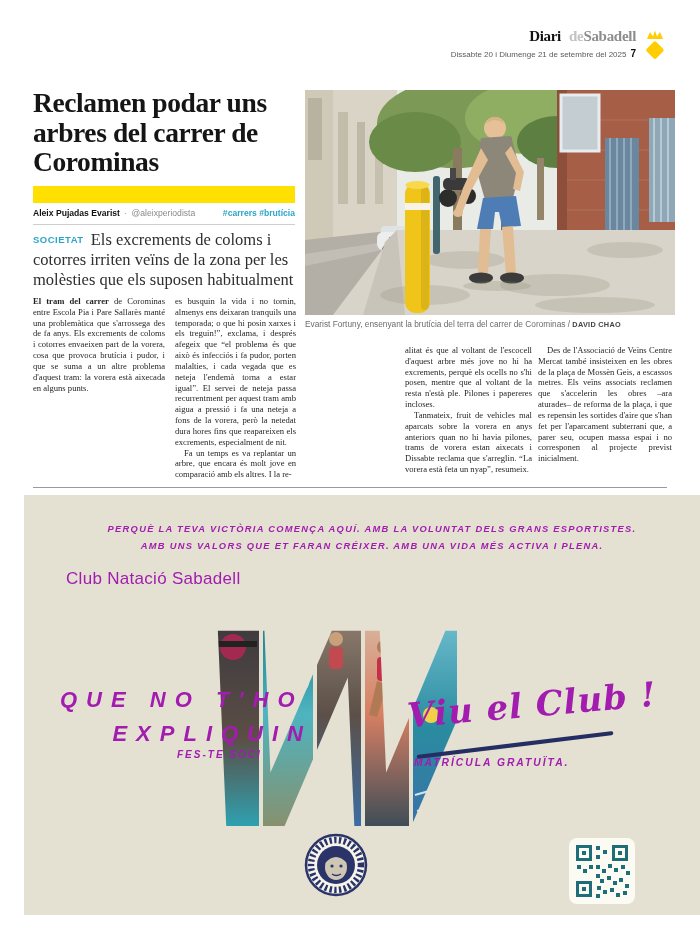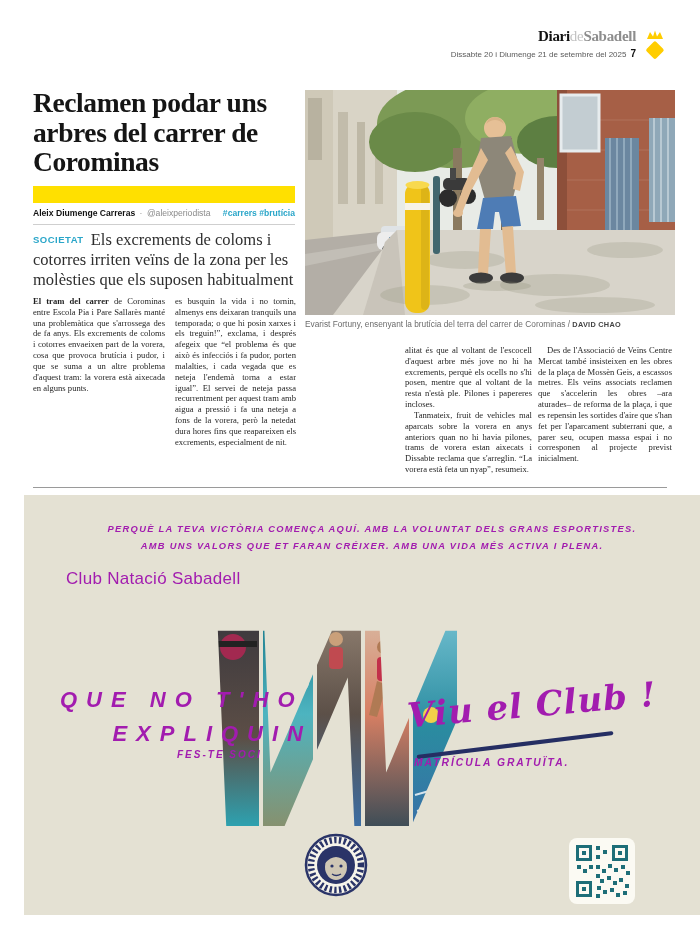--- a/index.html
+++ b/index.html
@@ -8,21 +8,21 @@
     position:relative; width:700px; height:945px; margin:0 auto;
     background:#ffffff; overflow:hidden;
     font-family:"Liberation Serif", serif; color:#1a1a1a;
   }
   .sans { font-family:"Liberation Sans", sans-serif; }
 
   
   #header { position:absolute; top:28px; right:64px; text-align:right; }
   .masthead { font-family:"Liberation Serif", serif; font-size:15px; font-weight:bold; letter-spacing:-0.3px; }
   .masthead .m-bold { color:#111; }
-  .masthead .m-mid  { color:#c3c3c3; font-weight:normal; }
+  .masthead .m-mid  { color:#c3c3c3; font-weight:bold;padding-left:8px; }
   .masthead .m-rest { color:#8d8d8d; }
   .dateline { font-family:Liberation Sans, sans-serif; font-size:8px; color:#5a5a5a; margin-top:3px; }
   .dateline .pageno { font-weight:bold; color:#111; font-size:10px; margin-left:4px; }
   #crest { position:absolute; top:30px; right:34px; width:22px; height:36px; }
 
   
   #headline {
     position:absolute; left:33px; top:88px; width:268px;
     font-size:27.5px; line-height:1.08; font-weight:bold; color:#151515; letter-spacing:-0.4px;
   }
@@ -102,36 +102,37 @@
   <svg id="crest" viewBox="0 0 22 36">
     <path d="M3,9 L6,2 L9,6.5 L11,0.5 L13,6.5 L16,2 L19,9 Z" fill="#ffcd00"></path>
     <rect x="4.2" y="13.5" width="13.5" height="13.5" rx="2" fill="#ffcd00" transform="rotate(45 11 20.2)"></rect>
   </svg>
 
   <h1 id="headline">Reclamen podar uns arbres del carrer de Corominas</h1>
   <div id="highlight-bar"></div>
 
   <div id="byline-row" class="sans">
     <span class="tags">#carrers #brutícia</span>
-    <span class="author">Aleix Diumenge Carreras</span>
+    <span class="author">Aleix Pujadas Evarist</span>
     <span class="sep">·</span>
     <span class="handle">@aleixperiodista</span>
   </div>
   <div id="byline-rule"></div>
 
   <p id="subhead-block">
     <span class="kicker">SOCIETAT</span>
     <span>Els excrements de coloms i cotorres irriten veïns de la zona per les molèsties que els suposen habitualment</span>
   </p>
 
   <div id="col1" class="bodycol">
     <p><strong>El tram del carrer</strong><span> de Corominas entre Escola Pia i Pare Sallarès manté una problemàtica que s'arrossega des de fa anys. Els excrements de coloms i cotorres envaeixen part de la vorera, cosa que provoca brutícia i pudor, i que se suma a un altre problema d'aquest tram: la vorera està aixecada en alguns punts.</span></p>
   </div>
   <div id="col2" class="bodycol">
     <p>es busquin la vida i no tornin, almenys ens deixaran tranquils una temporada; o que hi posin xarxes i els treguin!”, exclama, i després afegeix que “el problema és que això és infecciós i fa pudor, porten malalties, i cada vegada que es neteja l'endemà torna a estar igual”. El servei de neteja passa recurrentment per aquest tram amb aigua a pressió i fa una neteja a fons de la vorera, però la netedat dura hores fins que reapareixen els excrements, especialment de nit.</p>
+    <p>Fa un temps es va replantar un arbre, que encara és molt jove en comparació amb els altres. I la re-</p>
   </div>
 
   <div id="photo">
     <svg viewBox="0 0 370 225" preserveAspectRatio="none">
 
       <rect x="0" y="0" width="370" height="225" fill="#e8ebe6"></rect>
 
       <rect x="0" y="0" width="92" height="150" fill="#d9d4c6"></rect>
       <rect x="0" y="0" width="28" height="150" fill="#cfc9b8"></rect>
       <rect x="3" y="8" width="14" height="62" fill="#b8b2a0"></rect>

